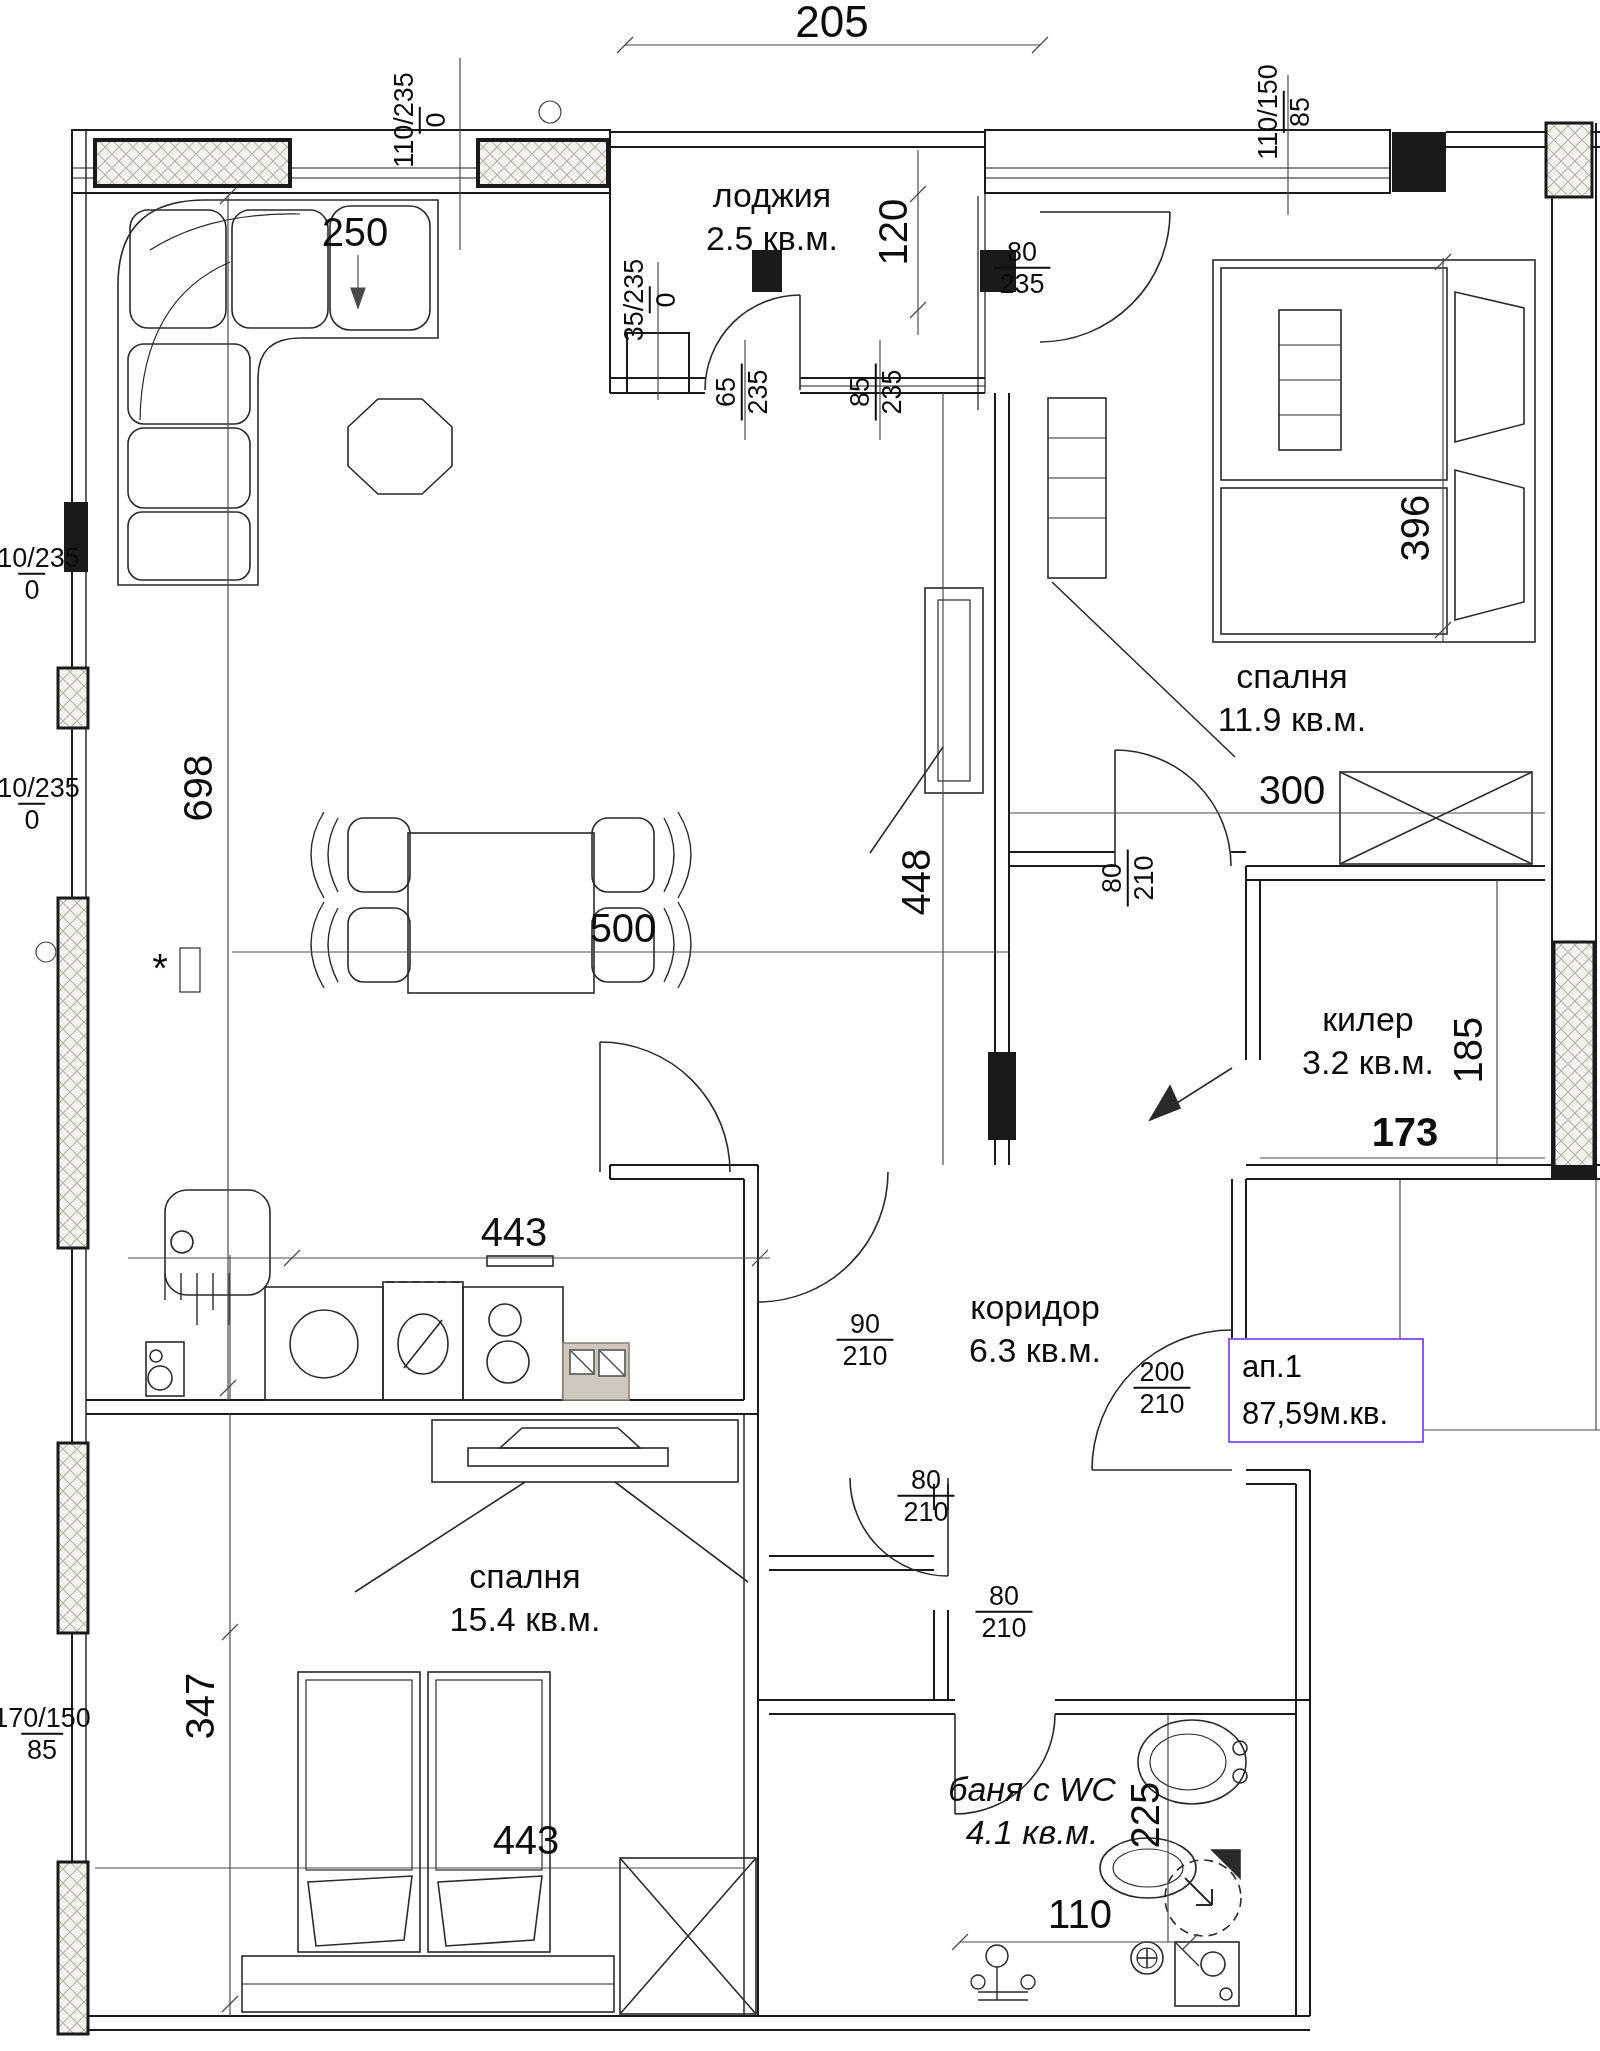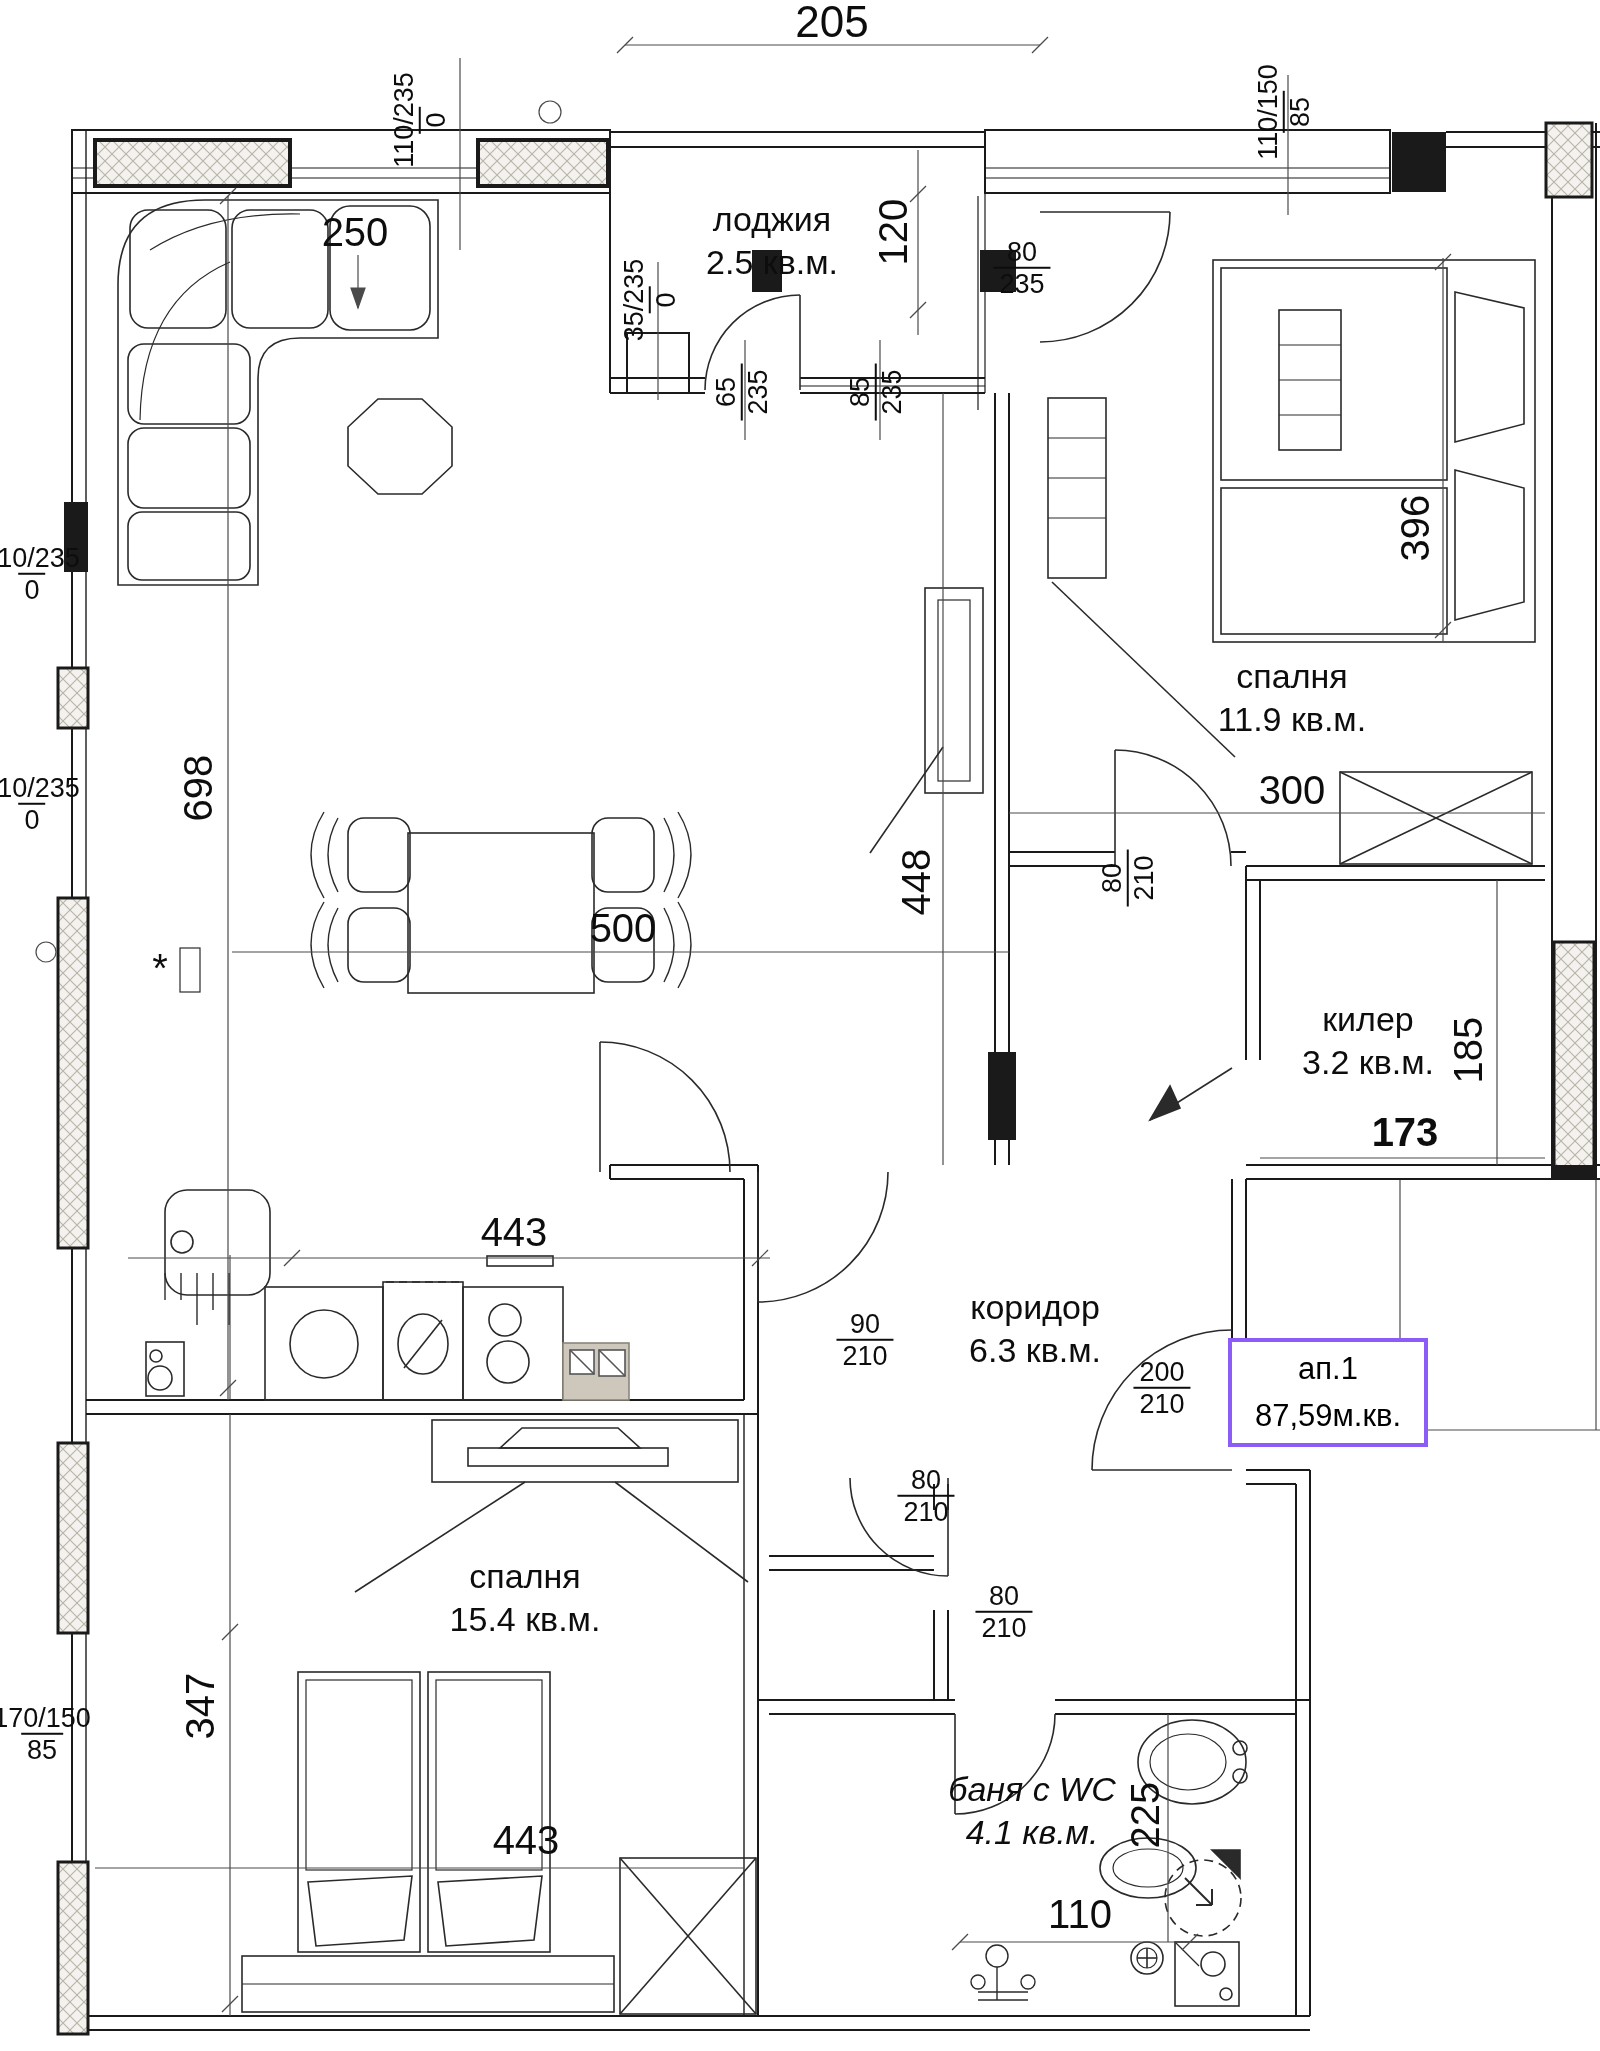--- a/index.html
+++ b/index.html
@@ -8,21 +8,21 @@
   svg{position:absolute;left:0;top:0;}
   .lbl{position:absolute;color:#0d0d0d;white-space:nowrap;z-index:5;}
   .ctr{transform:translate(-50%,-50%);}
   .rot{transform:translate(-50%,-50%) rotate(-90deg);}
   .dim{font-size:44px;}
   .dims{font-size:40px;}
   .room{font-size:34px;text-align:center;line-height:1.25;}
   .vfrac{display:inline-flex;flex-direction:column;align-items:center;font-size:27px;line-height:1.12;}
   .vfrac .t{padding:0 6px;}
   .vfrac .b{border-top:2px solid #0d0d0d;padding:0 6px;}
-  .apbox{position:absolute;border:4px solid #8b5cf6;background:#fff;text-align:center;
+  .apbox{position:absolute;border:2px solid #8b5cf6;background:#fff;
          font-size:31px;line-height:1.5;padding:4px 12px;z-index:6;}
   .ast{font-size:40px;}
 </style>
 </head>
 <body>
 
 <div id="plan">
 
 <svg width="1600" height="2051" viewBox="0 0 1600 2051">
   <defs>
@@ -341,21 +341,21 @@
     <line x1="1168" y1="1714" x2="1168" y2="1942"></line>
     <circle cx="46" cy="952" r="10"></circle>
     <circle cx="550" cy="112" r="11"></circle>
 
     <line x1="1400" y1="1180" x2="1400" y2="1430"></line>
     <line x1="1400" y1="1430" x2="1600" y2="1430"></line>
     <line x1="1596" y1="1180" x2="1596" y2="1430"></line>
   </g>
 </svg>
 
-  <div class="lbl room ctr" style="left:772px;top:240px;">
+  <div class="lbl room ctr" style="left:772px;top:216px;">
     <div>лоджия</div>
     <div>2.5 кв.м.</div>
   </div>
   <div class="lbl room ctr" style="left:1292px;top:697px;">
     <div>спалня</div>
     <div>11.9 кв.м.</div>
   </div>
   <div class="lbl room ctr" style="left:1368px;top:1040px;">
     <div>килер</div>
     <div>3.2 кв.м.</div>

